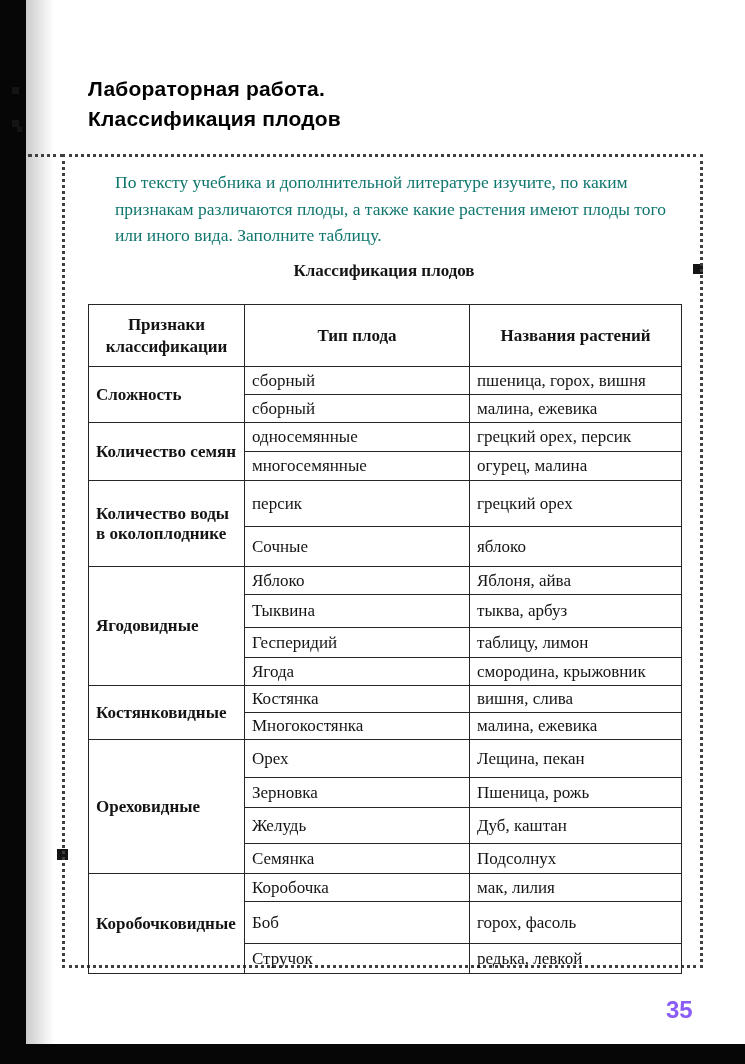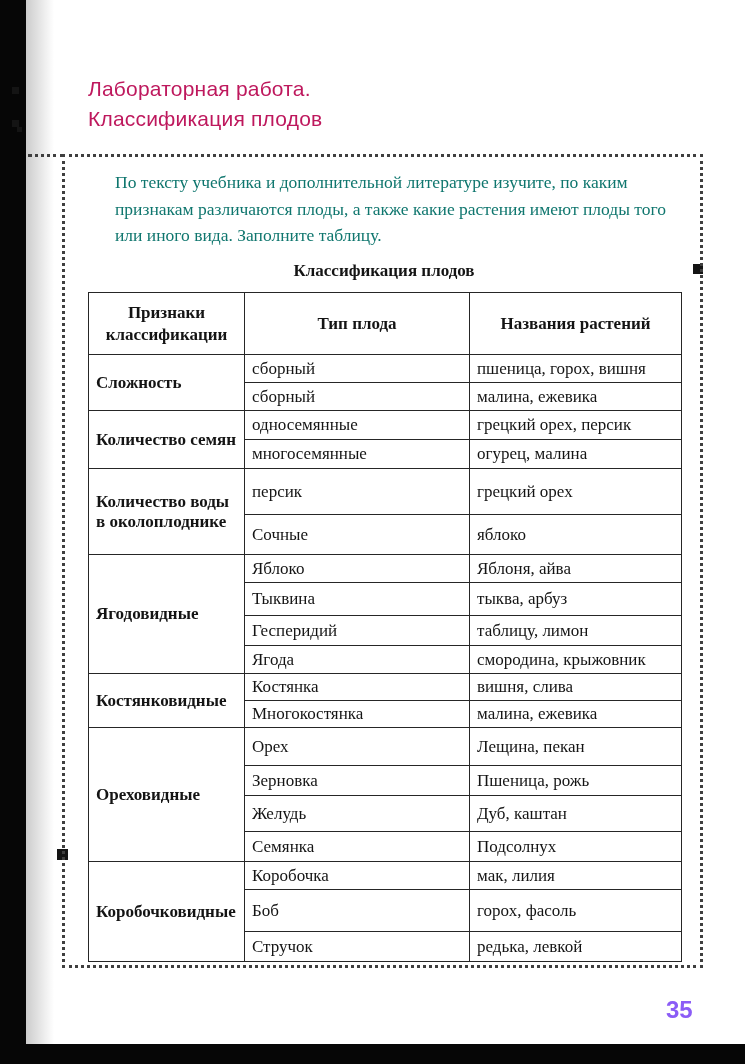--- a/index.html
+++ b/index.html
@@ -16,42 +16,42 @@
   .scan-left   { position:absolute; left:0; top:0; width:26px; height:1064px; background:#060606; }
   .scan-shadow { position:absolute; left:26px; top:0; width:28px; height:1064px;
                  background:linear-gradient(to right, rgba(0,0,0,0.20), rgba(0,0,0,0)); }
   .scan-bottom { position:absolute; left:0; top:1044px; width:745px; height:20px; background:#060606; }
   .mark { position:absolute; background:#141414; }
 
   
   .page-title {
     position:absolute; left:88px; top:74px;
     font-family:"Liberation Sans", sans-serif;
-    font-weight:normal; font-size:21px; line-height:30px;
-    color:#be185d; letter-spacing:0.2px;
+    font-weight:bold; font-size:21px; line-height:30px;
+    color:#000000; letter-spacing:0.2px;
   }
 
   
   .dotted-box { position:absolute; left:62px; top:154px; width:641px; height:814px;
                 border:3px dotted #3f3f3f; }
   .dotted-ext { position:absolute; left:28px; top:154px; width:36px; height:0;
                 border-top:3px dotted #3f3f3f; }
 
   .intro {
     position:absolute; left:115px; top:169px; width:560px;
     font-size:17.5px; line-height:26.5px; color:#0f766e;
   }
 
   .table-title {
     position:absolute; left:188px; top:261px; width:392px;
     text-align:center; font-weight:bold; font-size:17px;
   }
 
   table.cls {
-    position:absolute; left:88px; top:292px;
+    position:absolute; left:88px; top:304px;
     border-collapse:collapse; table-layout:fixed;
   }
   col.c1 { width:156px; } col.c2 { width:225px; } col.c3 { width:212px; }
   .cls th, .cls td {
     border:1.5px solid #262626;
     padding:2px 7px;
     font-size:17px;
     vertical-align:middle;
     overflow:hidden;
   }

